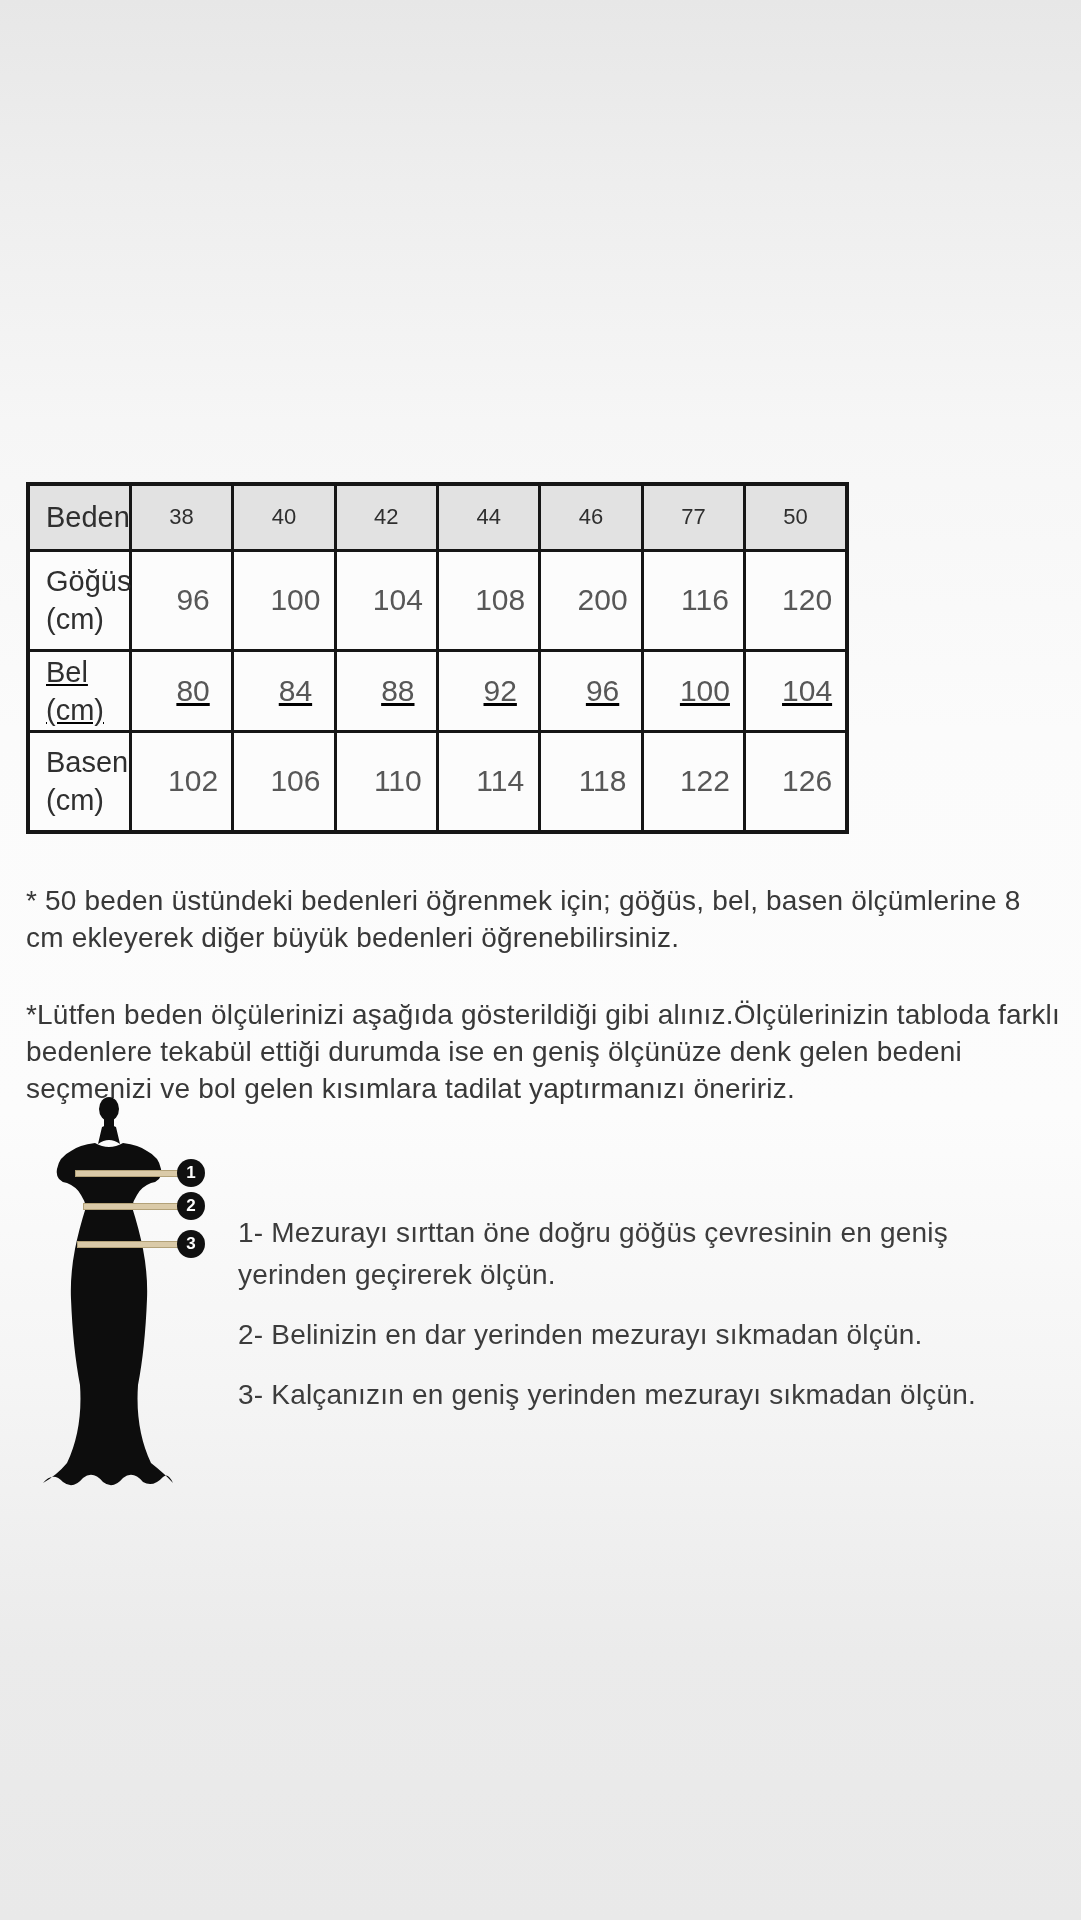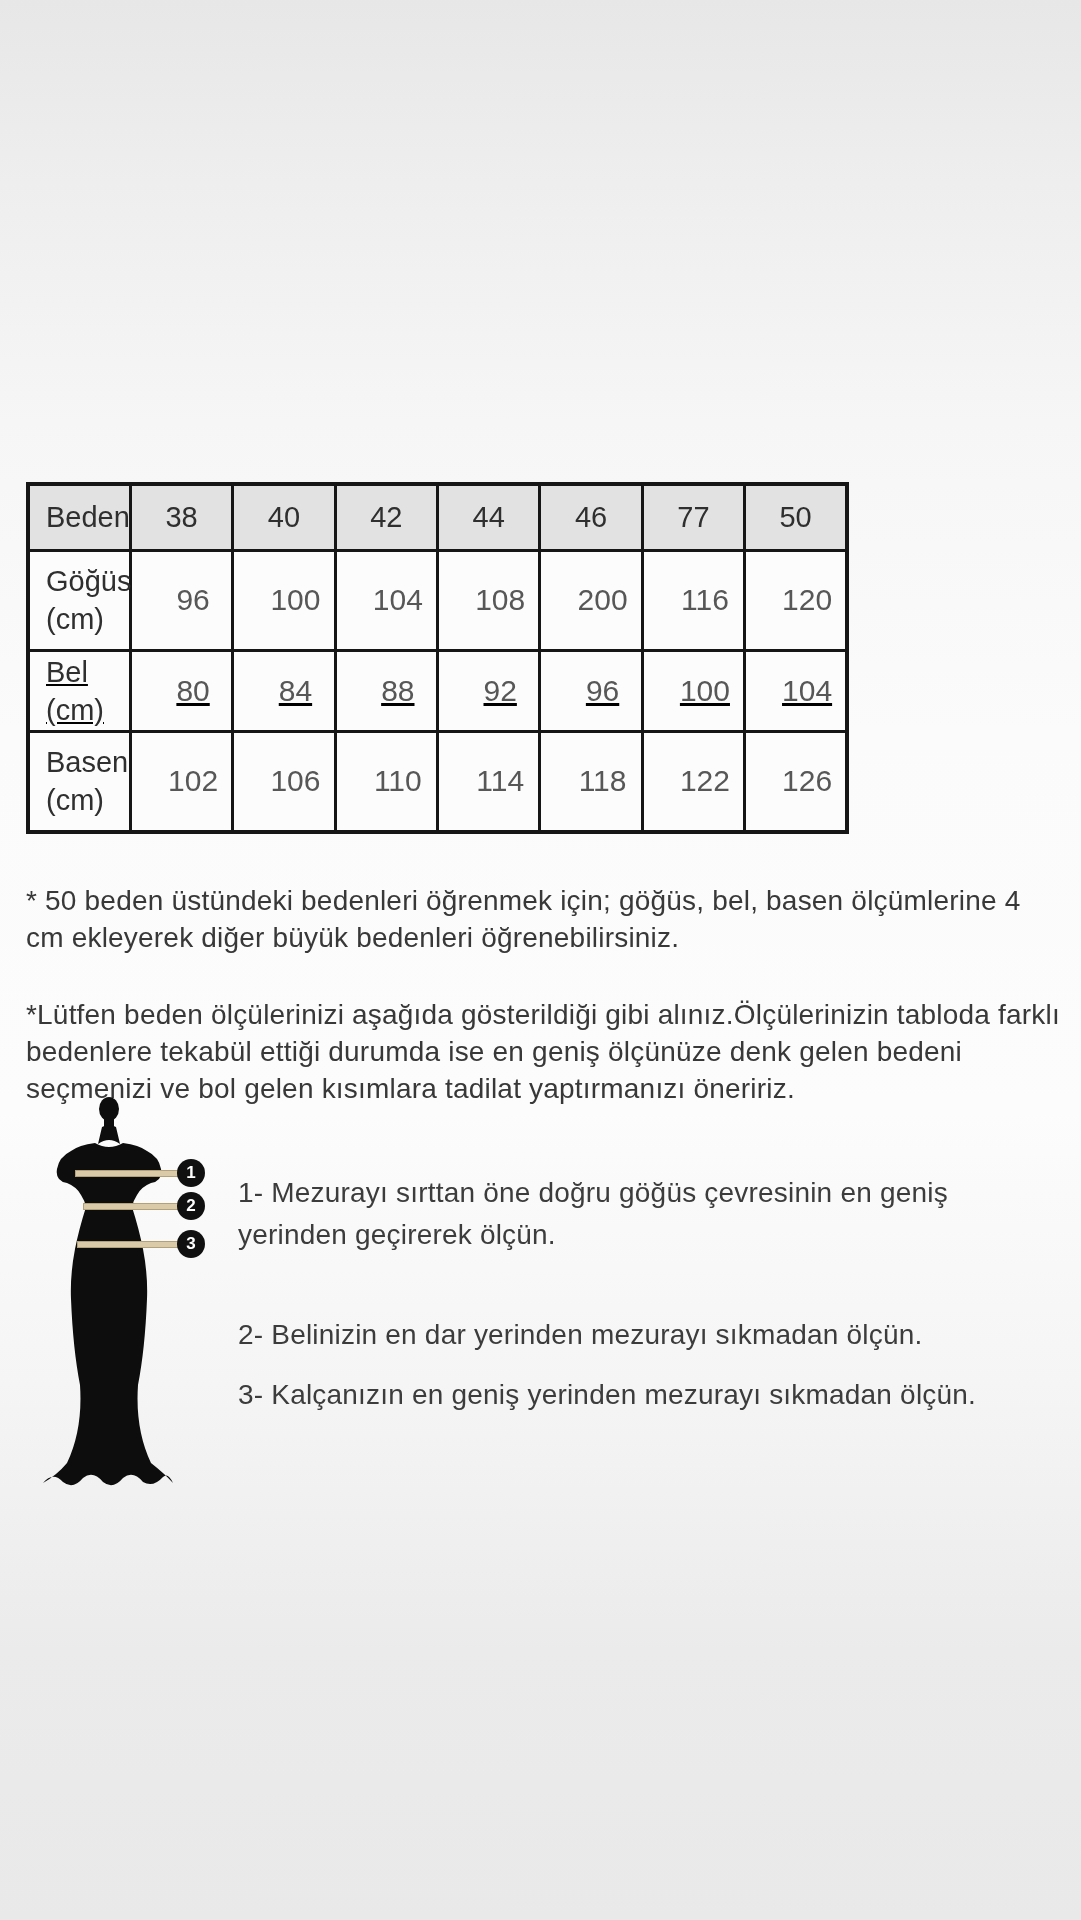--- a/index.html
+++ b/index.html
@@ -17,21 +17,21 @@
   .size-table th,.size-table td{
     border:3px solid #161616;
     font-weight:400;
     vertical-align:middle;
   }
   .size-table thead tr{height:66px;}
   .size-table tbody tr:nth-child(1){height:100px;}
   .size-table tbody tr:nth-child(2){height:72px;text-decoration:underline;}
   .size-table tbody tr:nth-child(3){height:100px;}
   .size-table thead th{
-    background:#e2e2e2;color:#2f2f2f;font-size:29px;text-align:center;
+    background:#e2e2e2;color:#2f2f2f;font-size:22px;text-align:center;
   }
   .size-table thead th:first-child,
   .size-table tbody th{
     text-align:left;padding-left:16px;color:#2f2f2f;font-size:29px;
     white-space:pre-line;line-height:1.32;background:#fcfcfc;
   }
   .size-table thead th:first-child{background:#e2e2e2;}
   .size-table tbody td{
     text-align:center;color:#575757;font-size:30px;background:#fcfcfc;padding-left:24px;
   }
@@ -57,21 +57,21 @@
     background:#101010;color:#ffffff;z-index:3;
     font-size:17px;font-weight:bold;line-height:28px;text-align:center;
   }
   .marker-1{left:152px;top:66px;}
   .marker-2{left:152px;top:99px;}
   .marker-3{left:152px;top:137px;}
   .instr{
     position:absolute;left:238px;width:770px;margin:0;
     color:#3c3c3c;font-size:28px;line-height:42px;letter-spacing:.2px;
   }
-  .instr-1{top:1172px;}
+  .instr-1{top:1212px;}
   .instr-2{top:1314px;}
   .instr-3{top:1374px;}
 </style>
 </head>
 <body>
 
 <table class="size-table">
   <thead>
     <tr id="head-row">
         <th>Beden</th>
@@ -113,21 +113,21 @@
         <td>106</td>
         <td>110</td>
         <td>114</td>
         <td>118</td>
         <td>122</td>
         <td>126</td>
       </tr>
     </tbody>
 </table>
 
-<p class="note note-1">* 50 beden üstündeki bedenleri öğrenmek için; göğüs, bel, basen ölçümlerine 4 cm ekleyerek diğer büyük bedenleri öğrenebilirsiniz.</p>
+<p class="note note-1">* 50 beden üstündeki bedenleri öğrenmek için; göğüs, bel, basen ölçümlerine 8 cm ekleyerek diğer büyük bedenleri öğrenebilirsiniz.</p>
 <p class="note note-2">*Lütfen beden ölçülerinizi aşağıda gösterildiği gibi alınız.Ölçülerinizin tabloda farklı bedenlere tekabül ettiği durumda ise en geniş ölçünüze denk gelen bedeni seçmenizi ve bol gelen kısımlara tadilat yaptırmanızı öneririz.</p>
 
 <div class="figure">
   <svg class="dress-svg" width="210" height="405" viewBox="0 0 210 405">
     <g fill="#0d0d0d">
       <ellipse cx="84" cy="16" rx="10" ry="12"></ellipse>
       <rect x="79" y="25" width="10" height="14"></rect>
       <path d="M73,51 Q84,43 95,51 L91,34 Q84,30 77,34 Z"></path>
       <path d="M70,50
                Q54,52 46,58 Q34,64 32,76 Q30,88 42,90 Q52,94 56,102

